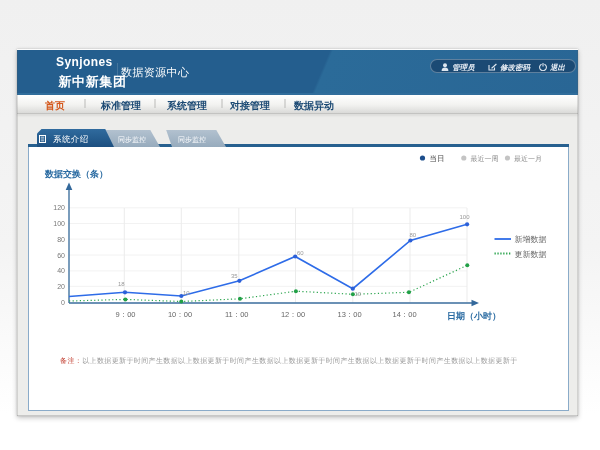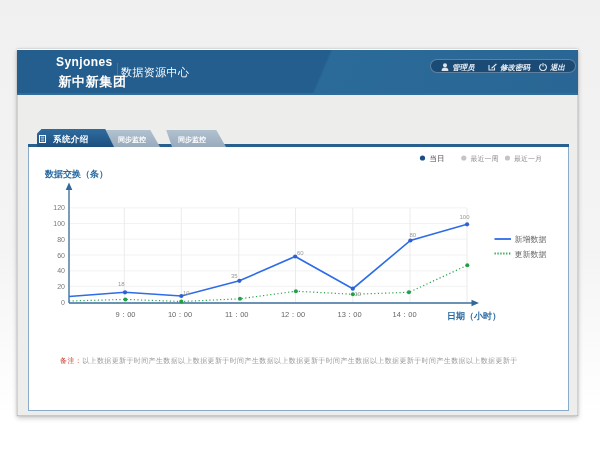--- a/index.html
+++ b/index.html
@@ -18,21 +18,21 @@
 .hdr-title { position:absolute; left:104px; top:14.5px; color:#fff; font-size:11px; letter-spacing:0.4px; }
 .userbar { position:absolute; left:413px; top:9px; width:146px; height:14px; border-radius:7px;
   background:#1b4a74; border:1px solid rgba(255,255,255,0.30);font-style:italic; }
 .userbar span.t { position:absolute; top:3px; font-size:7.5px; font-weight:bold; color:#e9eff6; }
 .nav { position:absolute; left:0; top:45px; width:561px; height:19px;
   background:linear-gradient(180deg,#ffffff 0%,#f2f2f0 55%,#dadad8 100%);
   border-bottom:1px solid #c3c3c1; box-shadow:0 2px 2px rgba(0,0,0,0.07); }
 .nav span { position:absolute; top:4px; font-size:10px; font-weight:bold; color:#1c4a74; transform:translateX(-50%); }
 .nav span.hot { color:#d4581c; }
 .nsep { position:absolute; top:5px; width:1px; height:9px; background:#b9b9b7; }
-.tab { position:absolute; top:79px; height:18px; color:#fff; font-weight:bold; }
+.tab { position:absolute; top:79px; height:18px; color:#fff; font-weight:normal; }
 .tab1 { left:20px; width:77px; top:78.5px; height:18.5px;
   background:linear-gradient(180deg,#306b9e 0%,#1c4f80 100%);
   clip-path:polygon(0 100%, 0 5px, 5px 0, 68px 0, 100% 100%); }
 .tab1 .tx { position:absolute; left:16px; top:5px; font-size:8.5px; letter-spacing:0.4px; }
 .tabg { background:linear-gradient(180deg,#b2c1cf 0%,#97abbd 100%); top:79.5px; height:17.5px; }
 .tabg .tx { position:absolute; top:5.5px; font-size:7px; letter-spacing:0; color:#fbfcfd; }
 .tab2 { left:89px; width:54px; clip-path:polygon(0 0, 44px 0, 100% 100%, 0 100%); }
 .tab2 .tx { left:12px; }
 .tab3 { left:146px; width:63px; clip-path:polygon(3px 0, 53px 0, 100% 100%, 9px 100%); }
 .tab3 .tx { left:15px; }
@@ -64,20 +64,31 @@
         <path d="M1 2 L1 7 L6.5 7 L6.5 4.5" stroke="#dde6ef" stroke-width="1.1" fill="none"></path>
         <path d="M3 5 L8 0.5 L8.8 1.4 L4 5.8 Z" fill="#dde6ef"></path>
       </svg>
       <span class="t" style="left:69px">修改密码</span>
       <svg style="position:absolute;left:108px;top:3px" width="8" height="8" viewBox="0 0 8 8">
         <path d="M2.6 1.2 A3.4 3.4 0 1 0 5.4 1.2" stroke="#dde6ef" stroke-width="1.1" fill="none"></path>
         <path d="M4 0 L4 3.4" stroke="#dde6ef" stroke-width="1.1"></path>
       </svg>
       <span class="t" style="left:119px">退出</span>
     </div>
+  </div>
+  <div class="nav">
+    <span class="hot" style="left:38px">首页</span>
+    <span class="nsep" style="left:68px"></span>
+    <span style="left:104px">标准管理</span>
+    <span class="nsep" style="left:138px"></span>
+    <span style="left:170px">系统管理</span>
+    <span class="nsep" style="left:205px"></span>
+    <span style="left:233px">对接管理</span>
+    <span class="nsep" style="left:268px"></span>
+    <span style="left:297px">数据异动</span>
   </div>
   <div class="tabbar"></div>
   <div class="panel"></div>
   <div class="tab tab3 tabg">
       <span class="tx">同步监控</span>
     </div>
   <div class="tab tab2 tabg">
       <span class="tx">同步监控</span>
     </div>
   <div class="tab tab1">

